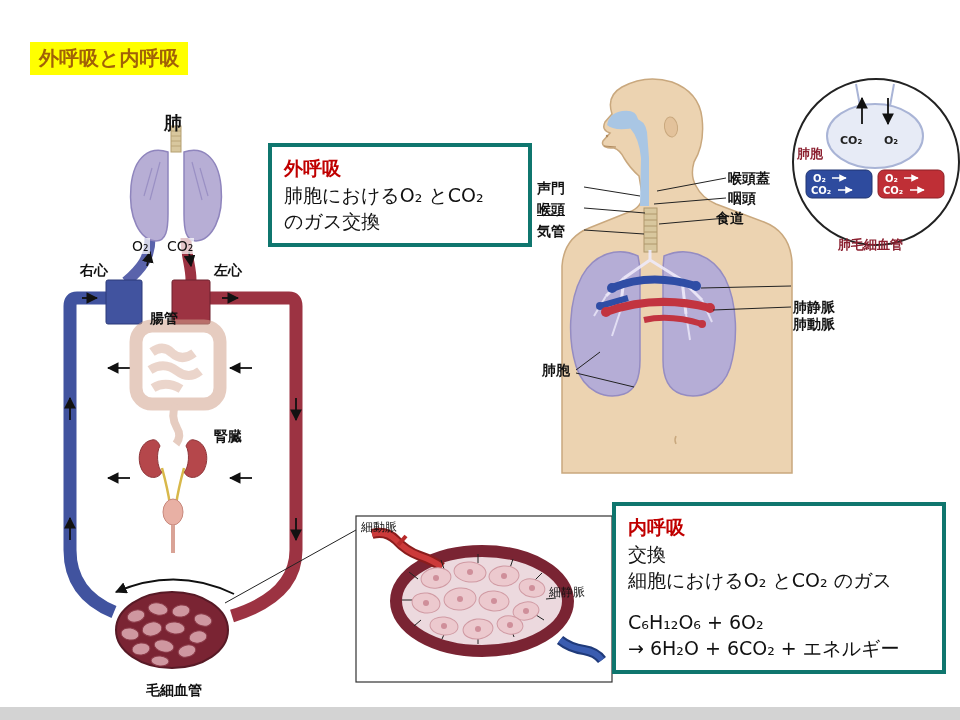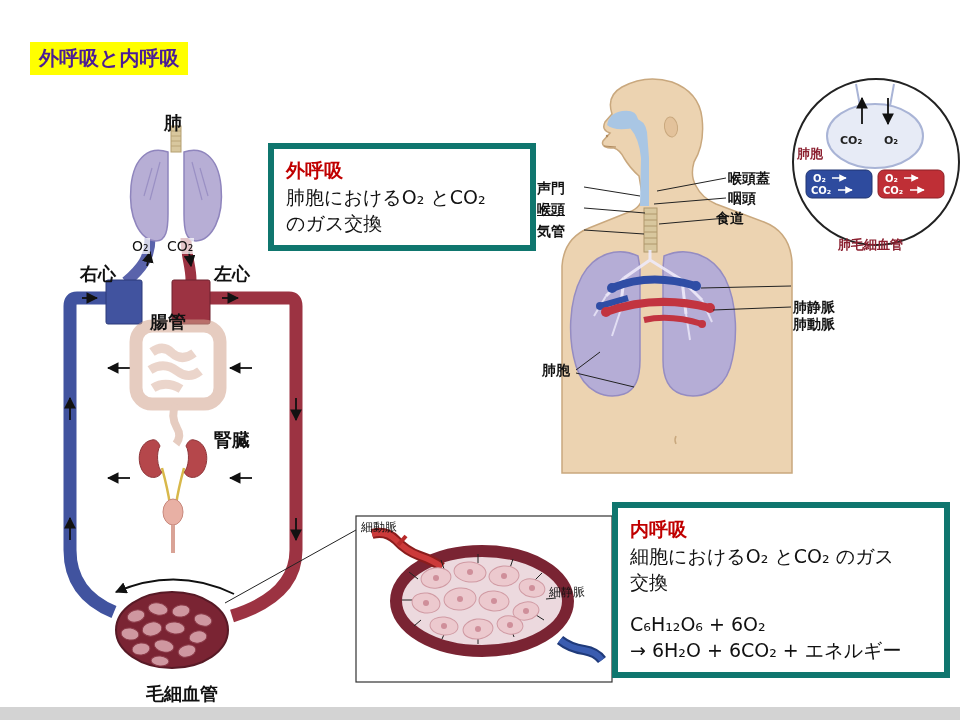--- a/index.html
+++ b/index.html
@@ -1,28 +1,28 @@
 <!DOCTYPE html>
 <html><head>
 <meta charset="utf-8">
 <style>
   html,body { margin:0; padding:0; }
   .stage { position:relative; width:960px; height:720px; background:#ffffff; overflow:hidden;
            font-family:"DejaVu Sans","Liberation Sans",sans-serif; }
   svg { position:absolute; left:0; top:0; }
   .lbl { position:absolute; color:#111; white-space:nowrap; }
-  .organ { font-weight:bold; font-size:18px; }
+  .organ { font-weight:bold; font-size:14px; }
   .big { font-size:18px; }
   .part { font-weight:bold; font-size:14px; }
   .gas { font-size:14px; background:rgba(255,255,255,.72); padding:0 1px; }
   .inset-lbl { position:absolute; font-weight:bold; font-size:13px; color:#8b1f2f; white-space:nowrap; }
   .small { position:absolute; font-size:12px; color:#111; white-space:nowrap; }
-  .title { position:absolute; left:30px; top:42px; background:#ffff00; color:#4c1d95;
+  .title { position:absolute; left:30px; top:42px; background:#ffff00; color:#a16207;
            font-weight:bold; font-size:20px; padding:3px 9px; }
-  .greenbox { position:absolute; background:#ffffff; border:6px solid #0f766e; padding:8px 12px;
+  .greenbox { position:absolute; background:#ffffff; border:4px solid #0f766e; padding:8px 12px;
               font-size:19px; line-height:1.4; color:#111; }
   .greenbox .red { color:#c00000; font-weight:bold; }
   .ext { left:268px; top:143px; width:232px; }
   .int { left:612px; top:502px; width:302px; }
   .spacer { height:15px; }
   .graybar { position:absolute; left:0; top:707px; width:960px; height:13px; background:#d3d3d3; }
   .svgtxt-w { fill:#fff; font-size:10px; font-weight:bold; }
   .svgtxt-b { fill:#222; font-size:11px; font-weight:bold; }
 </style>
 </head>
@@ -275,21 +275,21 @@
   <div class="small" style="left:549px; top:584px;text-align:right;">細静脈</div>
 
   <div class="greenbox ext">
     <div class="red">外呼吸</div>
     <div>肺胞におけるO₂ とCO₂</div>
     <div>のガス交換</div>
   </div>
 
   <div class="greenbox int">
     <div class="red">内呼吸</div>
+    <div>交換</div>
     <div>細胞におけるO₂ とCO₂ のガス</div>
-    <div>交換</div>
     <div class="spacer"></div>
     <div>C₆H₁₂O₆ + 6O₂</div>
     <div>→ 6H₂O + 6CO₂ + エネルギー</div>
   </div>
 
   <div class="graybar"></div>
 </div>
 
 </body></html>

